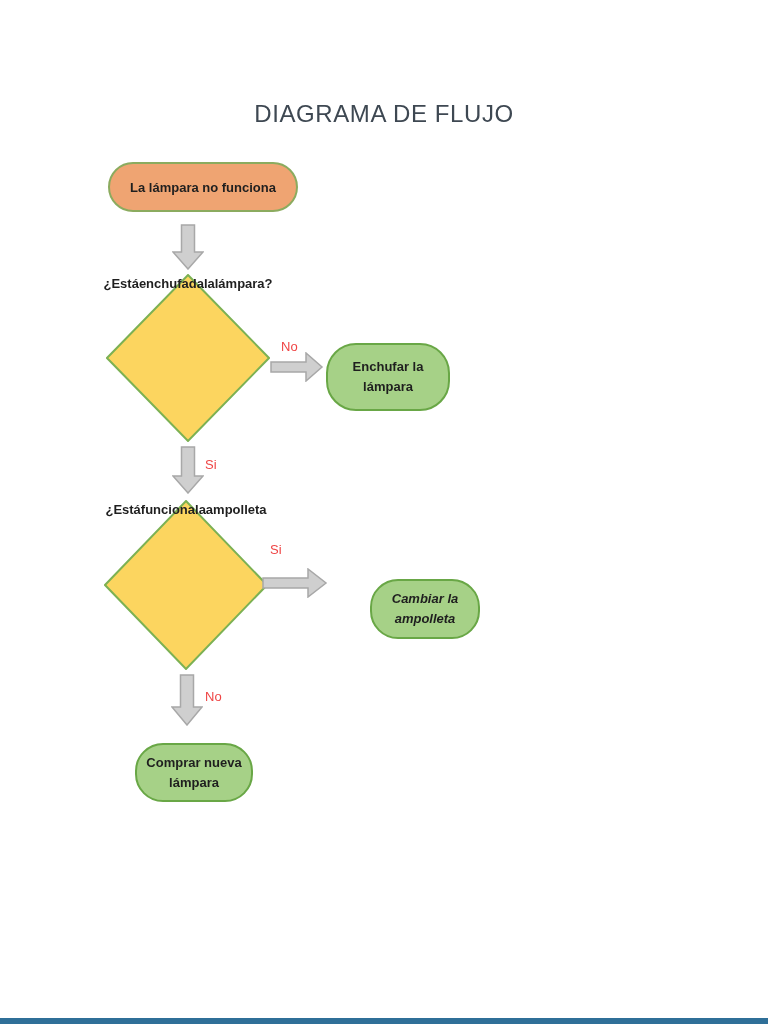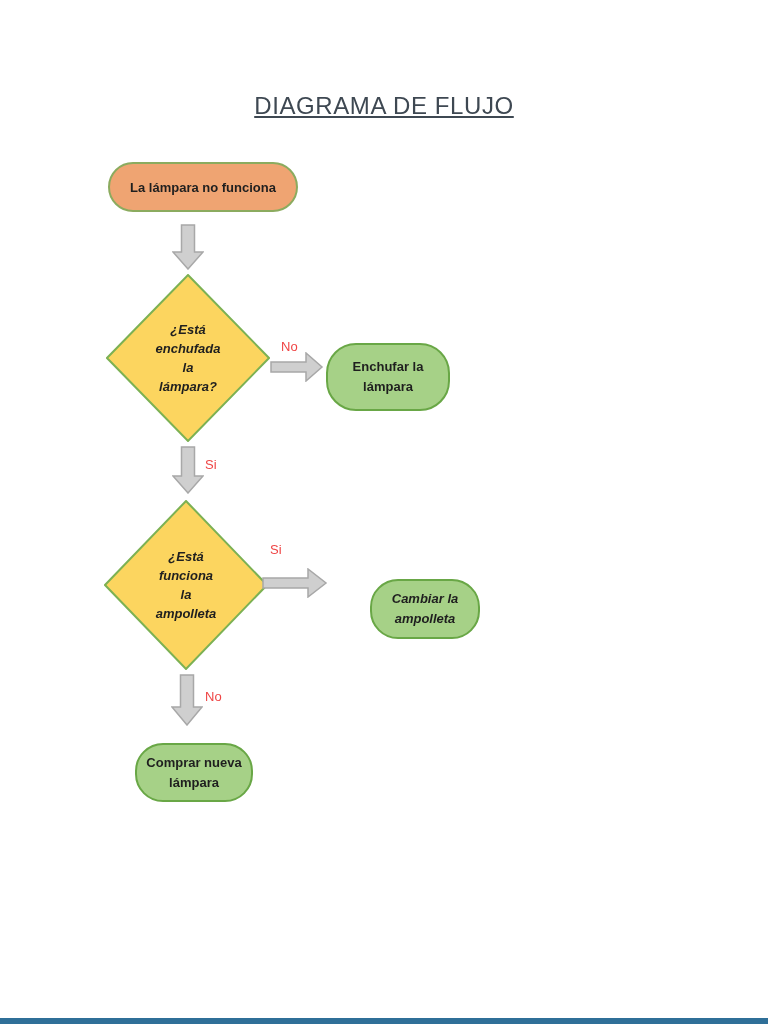--- a/index.html
+++ b/index.html
@@ -4,25 +4,24 @@
 <style>
   html,body{margin:0;padding:0;background:#ffffff;}
   .canvas{
     position:relative;
     width:768px;height:1024px;
     background:#ffffff;
     overflow:hidden;
     font-family:"Liberation Sans",sans-serif;
   }
   .page-title{
-    position:absolute;top:92px;left:0;width:768px;
+    position:absolute;top:100px;left:0;width:768px;
     margin:0;text-align:center;
     font-size:24px;font-weight:400;letter-spacing:.6px;
     color:#3e4852;
-    text-decoration:underline;
   }
   .node{
     position:absolute;
     display:flex;flex-direction:column;align-items:center;justify-content:center;
     box-sizing:border-box;
     font-weight:bold;font-size:13px;line-height:19px;
     color:#1f1f1f;text-align:center;
   }
   .terminator{
     left:108px;top:162px;width:190px;height:50px;
@@ -35,22 +34,22 @@
   }
   .process-1{left:326px;top:332px;width:124px;height:68px;border-radius:30px;}
   .process-2{left:370px;top:568px;width:110px;height:60px;border-radius:28px;font-style:italic;}
   .process-3{left:135px;top:732px;width:118px;height:59px;border-radius:28px;}
   .decision{position:absolute;}
   .decision-1{left:106px;top:274px;width:164px;height:168px;}
   .decision-2{left:104px;top:500px;width:164px;height:170px;}
   .decision svg{position:absolute;left:0;top:0;}
   .decision .diamond-text{
     position:absolute;left:0;top:0;right:0;bottom:0;
-    display:flex;flex-direction:column;align-items:center;justify-content:center;
-    font-weight:bold;font-size:13px;line-height:19px;color:#1f1f1f;text-align:center;font-style:italic;
+    display:flex;flex-direction:row;justify-content:center;
+    font-weight:bold;font-size:13px;line-height:19px;color:#1f1f1f;text-align:center;
   }
   .arrow{position:absolute;}
   .arrow-down-1{left:172px;top:224px;}
   .arrow-right-1{left:270px;top:352px;}
   .arrow-down-2{left:172px;top:446px;}
   .arrow-right-2{left:262px;top:568px;}
   .arrow-down-3{left:171px;top:674px;}
   .branch-label{
     position:absolute;
     font-weight:normal;font-size:13px;color:#ef4444;

